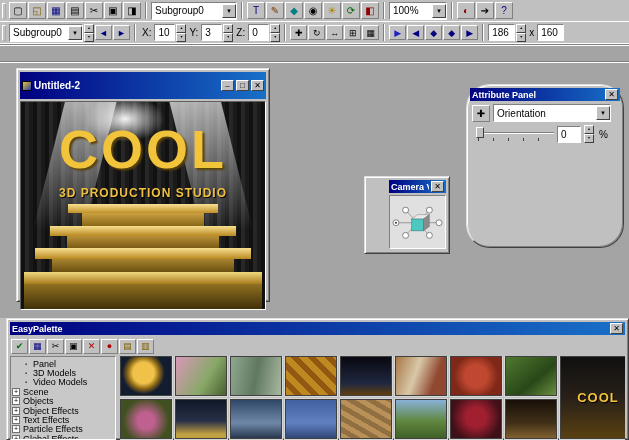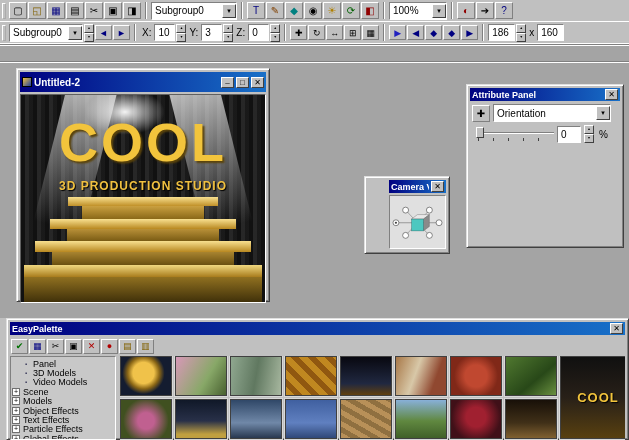--- a/index.html
+++ b/index.html
@@ -34,21 +34,21 @@
   .tb-label { font-size:10px; padding:0 2px; flex:0 0 auto; }
   
   #workspace { position:absolute; left:0; top:44px; width:629px; height:274px; background:#a4a4a4;
                border-top:1px solid #808080; box-shadow: inset 0 1px 0 #ffffff; }
   .ws-divider { position:absolute; left:0; top:16px; width:629px; height:2px;
                 border-top:1px solid #808080; border-bottom:1px solid #ffffff; }
   
   .window { position:absolute; background:#c0c0c0; padding:3px;
             border:1px solid; border-color:#dfdfdf #404040 #404040 #dfdfdf;
             box-shadow: inset 1px 1px 0 #ffffff, inset -1px -1px 0 #808080; }
-  .titlebar { height:20px; background:linear-gradient(90deg,#000080,#1870c8); color:#ffffff;
+  .titlebar { height:27px; background:linear-gradient(90deg,#000080,#1870c8); color:#ffffff;
               display:flex; align-items:center; padding:0 2px; gap:2px; margin-bottom:2px; }
   .titlebar.small { height:13px; }
   .tb-title { font-size:10px; font-weight:bold; flex:1; overflow:hidden; white-space:nowrap; }
   .titlebar.small .tb-title { font-size:9px; }
   .app-icon { width:10px; height:10px; background:linear-gradient(135deg,#f0c040,#2040a0); border:1px solid #000; flex:0 0 auto; }
   .win-btn { width:13px; height:11px; background:#c0c0c0; color:#000; font-size:8px; line-height:10px;
              text-align:center; border:1px solid; border-color:#ffffff #404040 #404040 #ffffff; flex:0 0 auto; }
   
   .cool-stage { position:relative; height:209px; background:#000; overflow:hidden;
                 border:1px solid; border-color:#606060 #ffffff #ffffff #606060; }
@@ -72,21 +72,21 @@
   .s4 { top:134px; width:152px; height:12px; background:linear-gradient(#b89038,#7a5c14); }
   .s5 { top:146px; width:216px; height:11px; background:linear-gradient(#f8e090,#b88820); }
   .s6 { top:157px; width:182px; height:13px; background:linear-gradient(#a88430,#6a5010); }
   .s7 { top:170px; width:238px; height:12px; background:linear-gradient(#f0d880,#a87c1c); }
   .s8 { top:182px; width:238px; height:27px; background:linear-gradient(#907020,#3a2c08); }
   
   #camera-view { left:364px; top:176px; width:86px; height:78px;padding-left:24px; }
   .cam-body { height:54px; background:#e0e0e0; border:1px solid; border-color:#808080 #ffffff #ffffff #808080;
               display:flex; align-items:center; justify-content:center; }
   
-  #attribute-panel { left:466px; top:84px; width:158px; height:164px; }
+  #attribute-panel { left:466px; top:84px; width:158px; height:164px;border-radius:24px; }
   .ap-row { display:flex; align-items:center; gap:3px; margin:3px 2px; }
   .ap-label { font-size:10px; margin:4px 0 2px 6px; }
   .slider { position:relative; width:78px; height:16px; flex:0 0 auto; }
   .slider-track { position:absolute; left:0; right:0; top:6px; height:2px;
                   border-top:1px solid #808080; border-bottom:1px solid #ffffff; }
   .slider-ticks { position:absolute; left:2px; right:2px; bottom:1px; height:3px;
                   background:repeating-linear-gradient(90deg,#404040 0 1px,transparent 1px 15px); }
   .slider-thumb { position:absolute; left:0; top:1px; width:8px; height:11px; background:#c0c0c0;
                   border:1px solid; border-color:#ffffff #404040 #404040 #ffffff; }
   .btn { display:block; margin:0 auto; width:124px; height:18px; background:#c0c0c0; font-size:10px;
@@ -331,21 +331,21 @@
         <div class="tree-item leaf">
         <span class="tree-toggle">▪</span>
         <span class="tree-label">Video Models</span>
       </div>
         <div class="tree-item">
         <span class="tree-toggle">+</span>
         <span class="tree-label">Scene</span>
       </div>
         <div class="tree-item">
         <span class="tree-toggle">+</span>
-        <span class="tree-label">Models</span>
+        <span class="tree-label">Objects</span>
       </div>
         <div class="tree-item">
         <span class="tree-toggle">+</span>
         <span class="tree-label">Object Effects</span>
       </div>
         <div class="tree-item">
         <span class="tree-toggle">+</span>
         <span class="tree-label">Text Effects</span>
       </div>
         <div class="tree-item">

